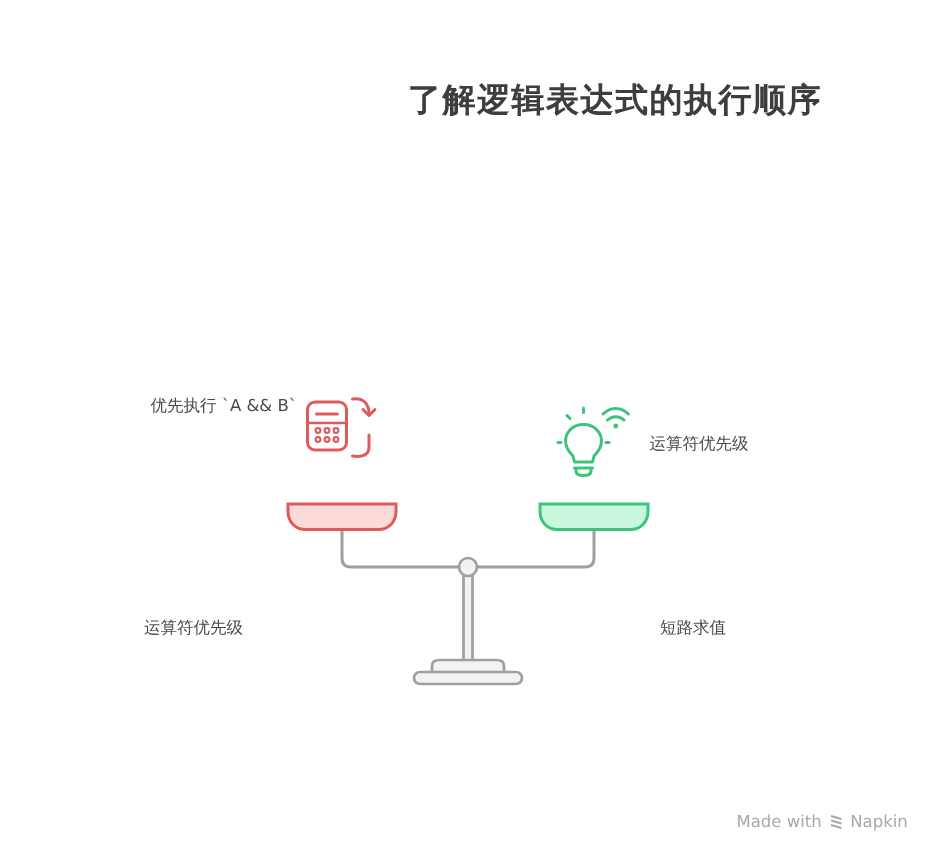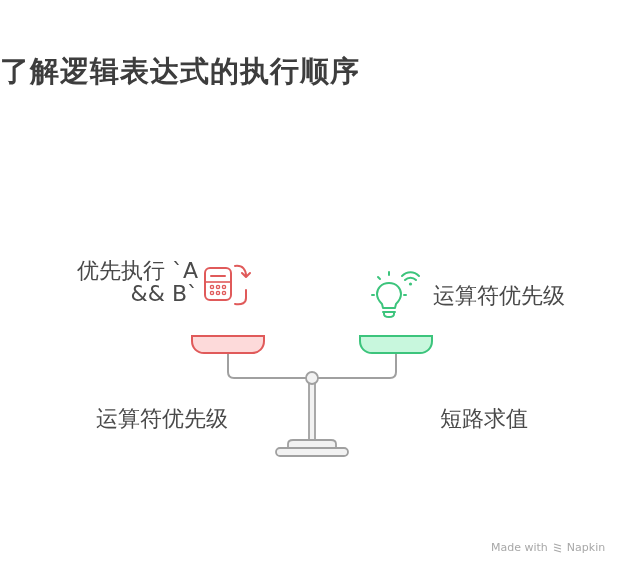--- a/index.html
+++ b/index.html
@@ -1,20 +1,20 @@
 <!DOCTYPE html>
 <html><head>
   <meta charset="utf-8">
   <style>
     html, body { margin: 0; padding: 0; background: #ffffff; }
     body { width: 624px; height: 576px; position: relative; overflow: hidden;
            font-family: "DejaVu Sans", "Liberation Sans", sans-serif; }
-    .title { position: absolute; left: 0; top: 52px; width: 548px; text-align: left;
-             font-size: 29px; font-weight: bold; color: #3d3d3d; letter-spacing: 1px; }
-    .label { position: absolute; font-size: 22px; color: #4a4a4a; line-height: 23px; }
+    .title { position: absolute; left: 0; top: 52px; width: 548px; text-align: right;
+             font-size: 22px; font-weight: bold; color: #3d3d3d; letter-spacing: 1px; }
+    .label { position: absolute; font-size: 11px; color: #4a4a4a; line-height: 23px; }
     .left-top-label { left: 40px; top: 259px; width: 158px; text-align: right; }
     .right-top-label { left: 433px; top: 284px; white-space: nowrap; }
     .left-bottom-label { left: 84px; top: 407px; white-space: nowrap; margin-left: 12px; }
     .right-bottom-label { left: 440px; top: 407px; white-space: nowrap; }
     .icon { position: absolute; }
     .scale { position: absolute; left: 0; top: 0; }
     .footer { position: absolute; left: 491px; top: 541px; font-size: 11px; color: #a8a8a8;
               display: flex; align-items: center; gap: 4px; white-space: nowrap; text-align: center; }
   </style>
 </head>

